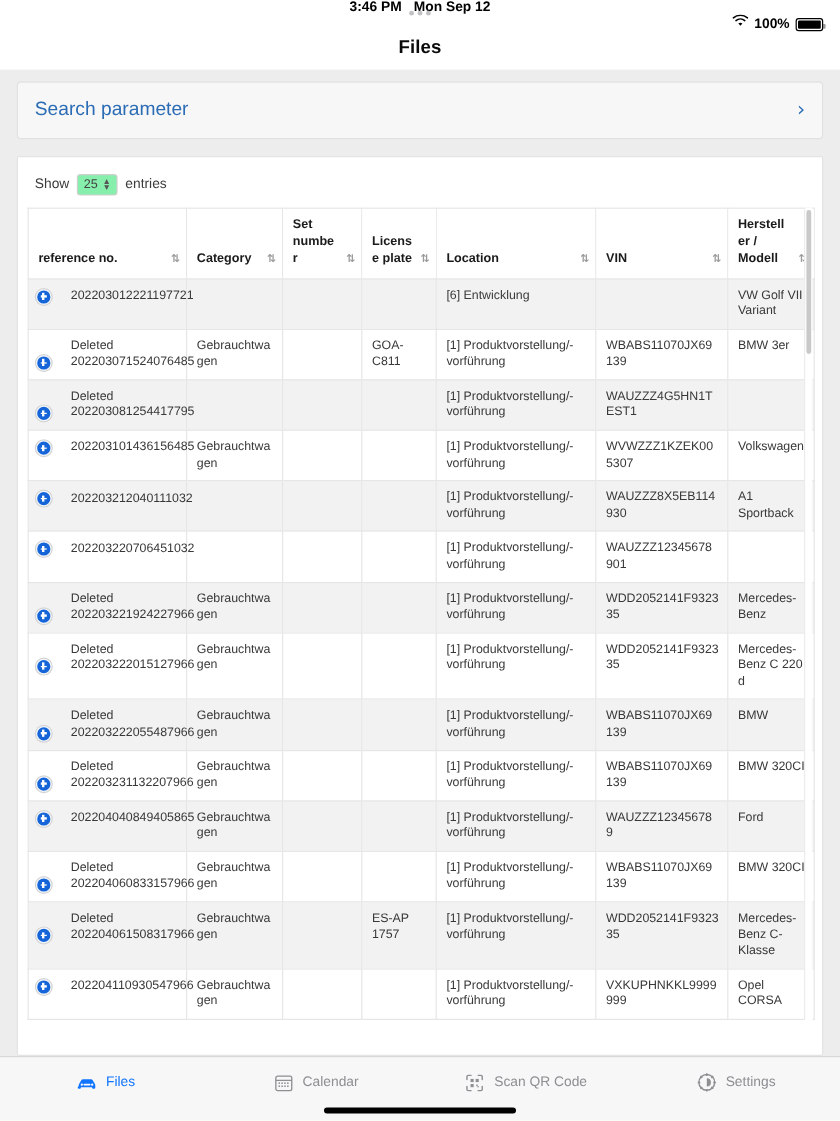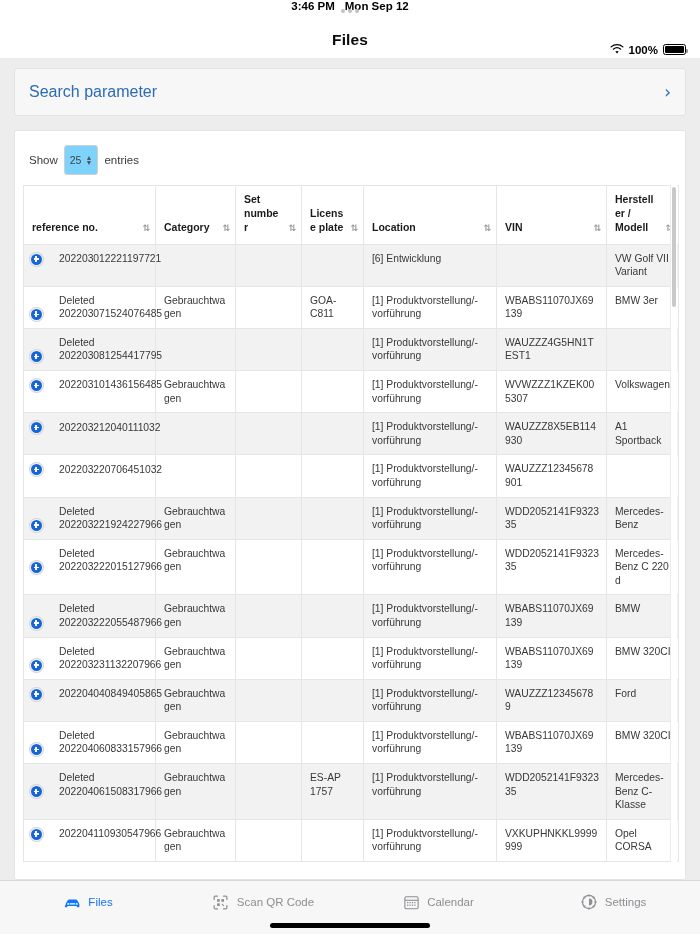--- a/index.html
+++ b/index.html
@@ -20,22 +20,22 @@
   }
   .sb-left { display: flex; align-items: center; gap: 10px; }
   .sb-center {
     position: absolute; left: 0; right: 0; top: 0; bottom: 0;
     display: flex; align-items: center; justify-content: center;
     pointer-events: none;
   }
   .dots { display: flex; gap: 3px; }
   .dots i { width: 4px; height: 4px; border-radius: 50%; background: #c2c2c6; display: block; }
   .sb-right {
-    margin-left: auto; display: flex; align-items: flex-start; gap: 5px;
-    font-size: 11.5px; font-weight: 600; margin-top: 32px;
+    margin-left: auto; display: flex; align-items: flex-end; gap: 5px;
+    font-size: 11.5px; font-weight: 600;
   }
   .batt {
     width: 23px; height: 11px; border: 1px solid #000; border-radius: 2.5px;
     position: relative; padding: 1px;
   }
   .batt::after {
     content: ""; position: absolute; right: -3px; top: 3.5px;
     width: 2px; height: 4px; background: rgba(0,0,0,.4); border-radius: 0 1px 1px 0;
   }
   .batt i { display: block; height: 100%; background: #000; border-radius: 1px; }
@@ -84,23 +84,23 @@
     overflow: hidden;
     position: relative;
   }
   .show-entries {
     display: flex; align-items: center; gap: 6px;
     font-size: 11.5px; color: #3b3b3b;
     padding: 4px 2px 10px 6px;
   }
   .select-box {
     border: 1px solid #cfcfcf; border-radius: 3px;
-    height: 30px; min-width: 32px;
+    height: 18px; min-width: 32px;
     display: flex; align-items: center; justify-content: center; gap: 4px;
-    padding: 0 5px; background: #7dd3fc;
+    padding: 0 5px; background: #86efac;
     font-size: 10.5px; color: #444;
   }
   .updown { display: flex; flex-direction: column; line-height: 5px; font-size: 7px; color: #555; }
 
   
   .table-wrap { position: relative; }
   table { border-collapse: collapse; width: 100%; table-layout: fixed; }
   th, td {
     border: 1px solid #e6e6e6;
     text-align: left;
@@ -523,20 +523,40 @@
   <div class="tab active">
     <span class="ico">
       <svg width="19" height="19" viewBox="0 0 22 22">
           <path d="M3 13.5c0-.9.3-1.6.8-2.3l1.5-2.6C5.7 7.8 6.4 7.4 7.2 7.4h7.6c.8 0 1.5.4 1.9 1.2l1.5 2.6c.5.7.8 1.4.8 2.3v2.1c0 .5-.4.9-.9.9h-1.3c-.5 0-.9-.4-.9-.9v-.5H5.1v.5c0 .5-.4.9-.9.9H2.9c-.5 0-.9-.4-.9-.9z" fill="#1275ff"></path>
           <circle cx="6" cy="12.6" r="1.1" fill="#fff"></circle>
           <circle cx="16" cy="12.6" r="1.1" fill="#fff"></circle>
           <rect x="7.6" y="11.8" width="6.8" height="1.5" rx=".7" fill="#fff"></rect>
         </svg>
     </span>
     <span>Files</span>
+  </div>
+
+  <div class="tab">
+    <span class="ico">
+      <svg width="17" height="17" viewBox="0 0 20 20">
+          <rect x="2.2" y="3.2" width="15.6" height="14.2" rx="1.8" fill="none" stroke="#8e8e93" stroke-width="1.3"></rect>
+          <line x1="2.2" y1="7.4" x2="17.8" y2="7.4" stroke="#8e8e93" stroke-width="1.3"></line>
+          <g fill="#8e8e93">
+            <rect x="4.8" y="9.4" width="1.5" height="1.5"></rect>
+            <rect x="7.6" y="9.4" width="1.5" height="1.5"></rect>
+            <rect x="10.4" y="9.4" width="1.5" height="1.5"></rect>
+            <rect x="13.2" y="9.4" width="1.5" height="1.5"></rect>
+            <rect x="4.8" y="12.4" width="1.5" height="1.5"></rect>
+            <rect x="7.6" y="12.4" width="1.5" height="1.5"></rect>
+            <rect x="10.4" y="12.4" width="1.5" height="1.5"></rect>
+            <rect x="13.2" y="12.4" width="1.5" height="1.5"></rect>
+          </g>
+        </svg>
+    </span>
+    <span>Calendar</span>
   </div>
 
   <div class="tab">
     <span class="ico">
       <svg width="17" height="17" viewBox="0 0 20 20">
           <g fill="none" stroke="#8e8e93" stroke-width="1.4" stroke-linecap="round">
             <path d="M2.5 6.5V3.8c0-.7.6-1.3 1.3-1.3h2.7"></path>
             <path d="M13.5 2.5h2.7c.7 0 1.3.6 1.3 1.3v2.7"></path>
             <path d="M17.5 13.5v2.7c0 .7-.6 1.3-1.3 1.3h-2.7"></path>
             <path d="M6.5 17.5H3.8c-.7 0-1.3-.6-1.3-1.3v-2.7"></path>
@@ -548,40 +568,20 @@
             <rect x="11.6" y="11.6" width="1.5" height="1.5"></rect>
             <rect x="12.8" y="13" width="1.3" height="1.3"></rect>
           </g>
         </svg>
     </span>
     <span>Scan QR Code</span>
   </div>
 
   <div class="tab">
     <span class="ico">
-      <svg width="17" height="17" viewBox="0 0 20 20">
-          <rect x="2.2" y="3.2" width="15.6" height="14.2" rx="1.8" fill="none" stroke="#8e8e93" stroke-width="1.3"></rect>
-          <line x1="2.2" y1="7.4" x2="17.8" y2="7.4" stroke="#8e8e93" stroke-width="1.3"></line>
-          <g fill="#8e8e93">
-            <rect x="4.8" y="9.4" width="1.5" height="1.5"></rect>
-            <rect x="7.6" y="9.4" width="1.5" height="1.5"></rect>
-            <rect x="10.4" y="9.4" width="1.5" height="1.5"></rect>
-            <rect x="13.2" y="9.4" width="1.5" height="1.5"></rect>
-            <rect x="4.8" y="12.4" width="1.5" height="1.5"></rect>
-            <rect x="7.6" y="12.4" width="1.5" height="1.5"></rect>
-            <rect x="10.4" y="12.4" width="1.5" height="1.5"></rect>
-            <rect x="13.2" y="12.4" width="1.5" height="1.5"></rect>
-          </g>
-        </svg>
-    </span>
-    <span>Calendar</span>
-  </div>
-
-  <div class="tab">
-    <span class="ico">
       <svg width="18" height="18" viewBox="0 0 20 20">
           <circle cx="10" cy="10" r="7.3" fill="none" stroke="#8e8e93" stroke-width="1.3"></circle>
           <g stroke="#8e8e93" stroke-width="1.4">
             <line x1="10" y1="1.6" x2="10" y2="4"></line>
             <line x1="10" y1="16" x2="10" y2="18.4"></line>
             <line x1="1.6" y1="10" x2="4" y2="10"></line>
             <line x1="16" y1="10" x2="18.4" y2="10"></line>
             <line x1="4.1" y1="4.1" x2="5.8" y2="5.8"></line>
             <line x1="14.2" y1="14.2" x2="15.9" y2="15.9"></line>
             <line x1="4.1" y1="15.9" x2="5.8" y2="14.2"></line>

